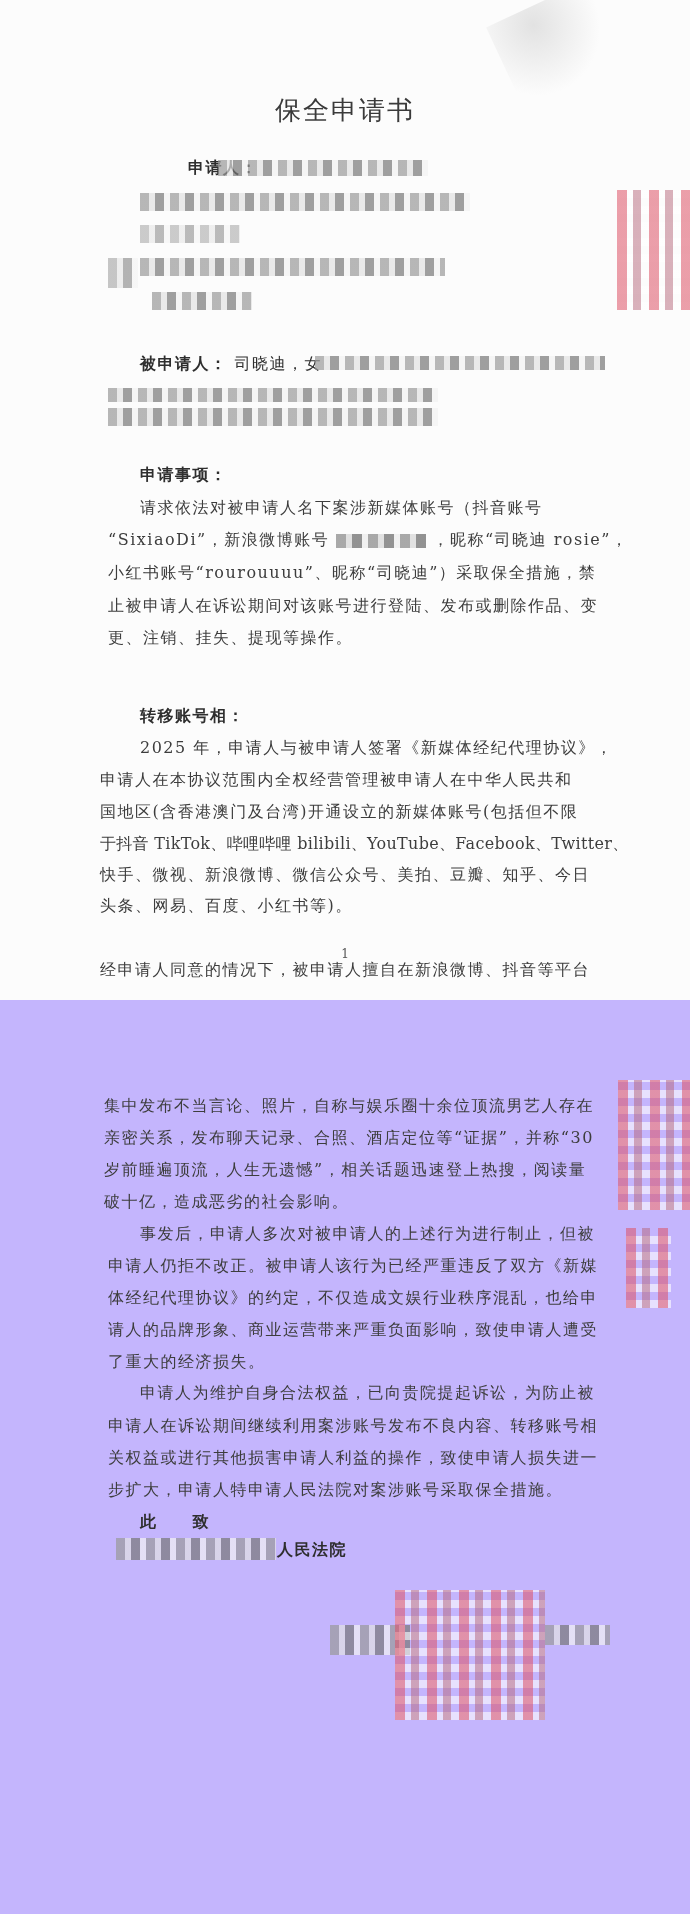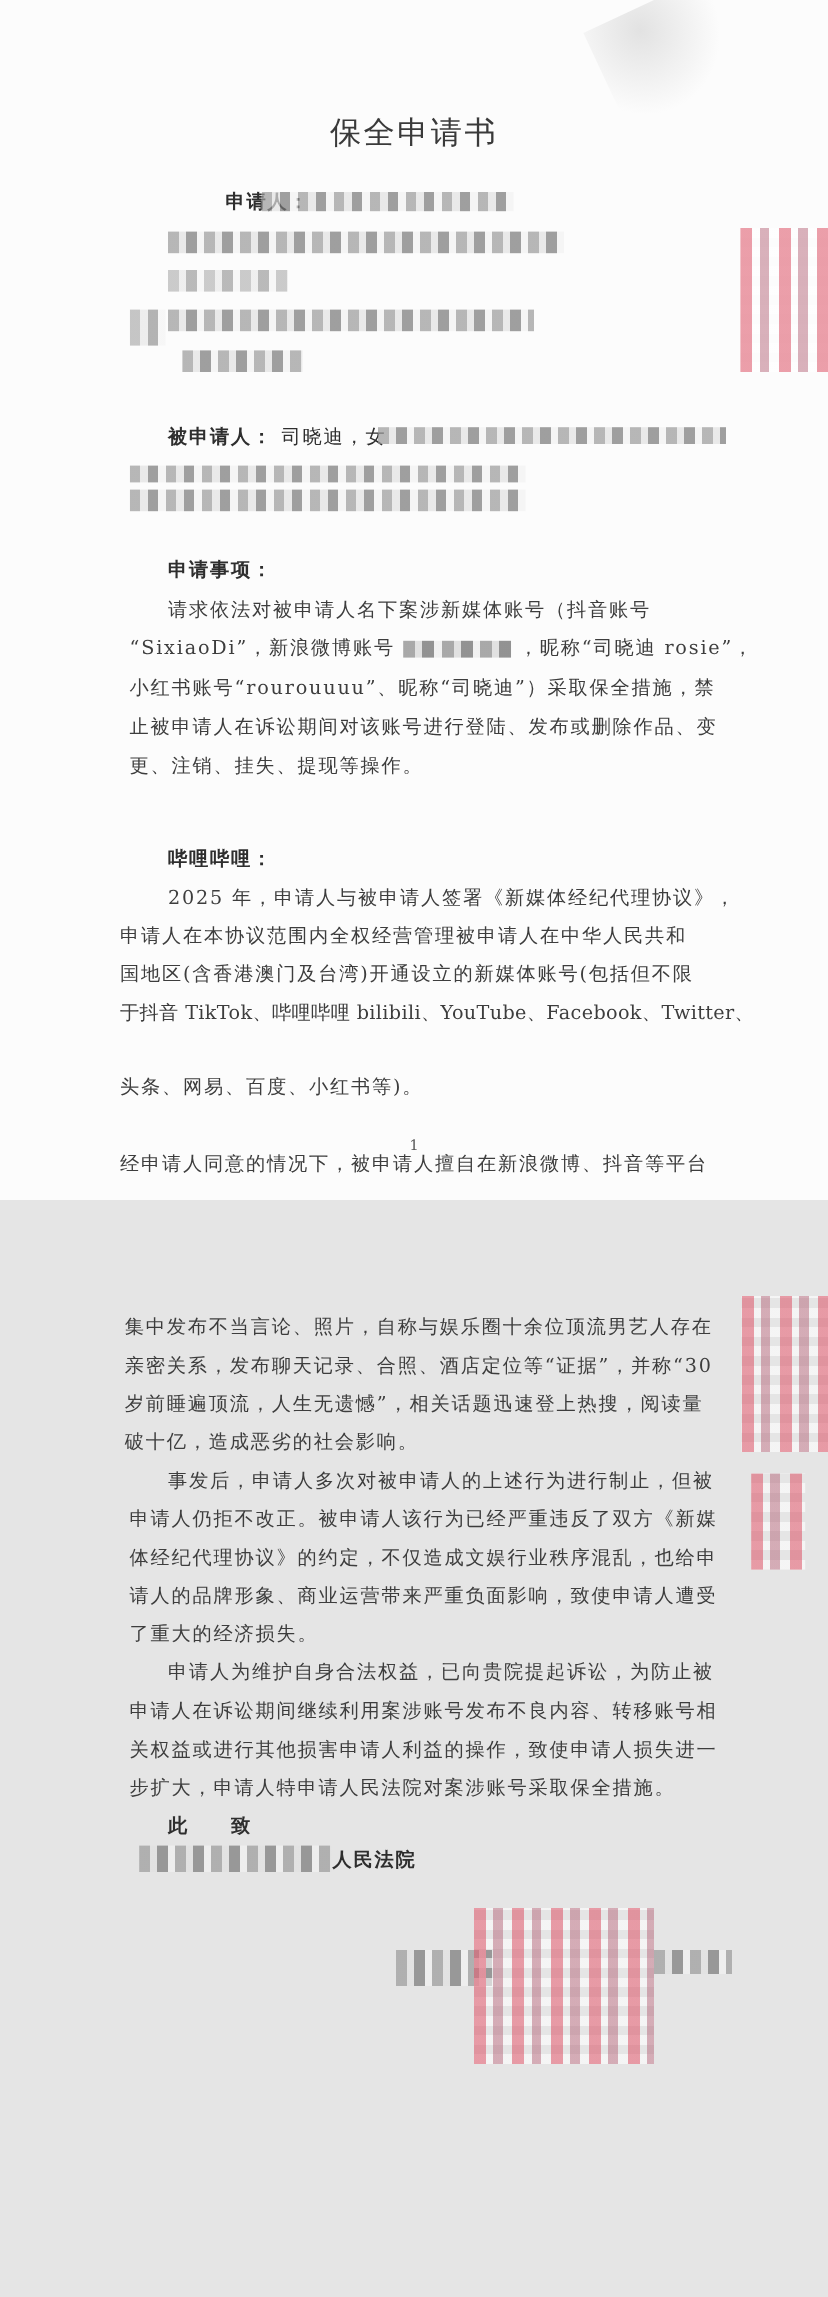--- a/index.html
+++ b/index.html
@@ -2,21 +2,21 @@
 <html><head>
 <meta charset="utf-8">
 <style>
   html, body { margin: 0; padding: 0; }
   body {
     width: 690px; height: 1914px; background: #fbfbfb; position: relative; overflow: hidden;
     font-family: "DejaVu Serif", "Liberation Serif", serif; color: #333;
   }
   .page { position: absolute; left: 0; width: 690px; background: #fcfcfc; }
   .page1 { top: 0; height: 1000px; padding-left: 47px; }
-  .page2 { top: 1000px; height: 914px; background: #e5e5e5; }
+  .page2 { top: 1000px; height: 914px; background: #c4b5fd; }
   .shadow {
     position: absolute; left: 500px; top: 0; width: 110px; height: 90px;
     background: radial-gradient(ellipse at 40% 20%, rgba(200,200,200,0.5), rgba(255,255,255,0) 70%);
     transform: rotate(-25deg);
   }
   .title {
     position: absolute; left: 0; width: 690px; top: 93px; text-align: center;
     font-size: 26px; letter-spacing: 2px; color: #3a3a3a; font-weight: normal;
   }
   .line { position: absolute; font-size: 16px; line-height: 20px; white-space: nowrap; color: #3d3d3d; letter-spacing: 1.5px; }
@@ -58,25 +58,26 @@
   <div class="line" style="left:140px;top:498px;">请求依法对被申请人名下案涉新媒体账号（抖音账号</div>
   <div class="line" style="left:108px;top:563px;">小红书账号“rourouuuu”、昵称“司晓迪”）采取保全措施，禁</div>
   <div class="line" style="left:108px;top:530px;">
     <span>“SixiaoDi”，新浪微博账号</span>
     <span class="redact" style="width:90px;"></span>
     <span>，昵称“司晓迪 rosie”，</span>
   </div>
   <div class="line" style="left:108px;top:596px;">止被申请人在诉讼期间对该账号进行登陆、发布或删除作品、变</div>
   <div class="line" style="left:108px;top:628px;">更、注销、挂失、提现等操作。</div>
 
-  <div class="line bold" style="left:140px;top:706px;">哔哩哔哩：</div>
+  <div class="line bold" style="left:140px;top:706px;">转移账号相：</div>
   <div class="line" style="left:140px;top:738px;">2025 年，申请人与被申请人签署《新媒体经纪代理协议》，</div>
   <div class="line" style="left:100px;top:770px;">申请人在本协议范围内全权经营管理被申请人在中华人民共和</div>
   <div class="line" style="left:100px;top:802px;">国地区(含香港澳门及台湾)开通设立的新媒体账号(包括但不限</div>
   <div class="line" style="left:100px;top:834px;letter-spacing:0.3px;">于抖音 TikTok、哔哩哔哩 bilibili、YouTube、Facebook、Twitter、</div>
+  <div class="line" style="left:100px;top:865px;">快手、微视、新浪微博、微信公众号、美拍、豆瓣、知乎、今日</div>
   <div class="line" style="left:100px;top:896px;">头条、网易、百度、小红书等)。</div>
   <div class="line" style="left:100px;top:960px;">经申请人同意的情况下，被申请人擅自在新浪微博、抖音等平台</div>
 </div>
 
 <div class="page page2">
   <div class="line" style="left:104px;top:96px;">集中发布不当言论、照片，自称与娱乐圈十余位顶流男艺人存在</div>
   <div class="line" style="left:104px;top:128px;">亲密关系，发布聊天记录、合照、酒店定位等“证据”，并称“30</div>
   <div class="line" style="left:104px;top:160px;">岁前睡遍顶流，人生无遗憾”，相关话题迅速登上热搜，阅读量</div>
   <div class="line" style="left:104px;top:192px;">破十亿，造成恶劣的社会影响。</div>
   <div class="line" style="left:140px;top:224px;">事发后，申请人多次对被申请人的上述行为进行制止，但被</div>

